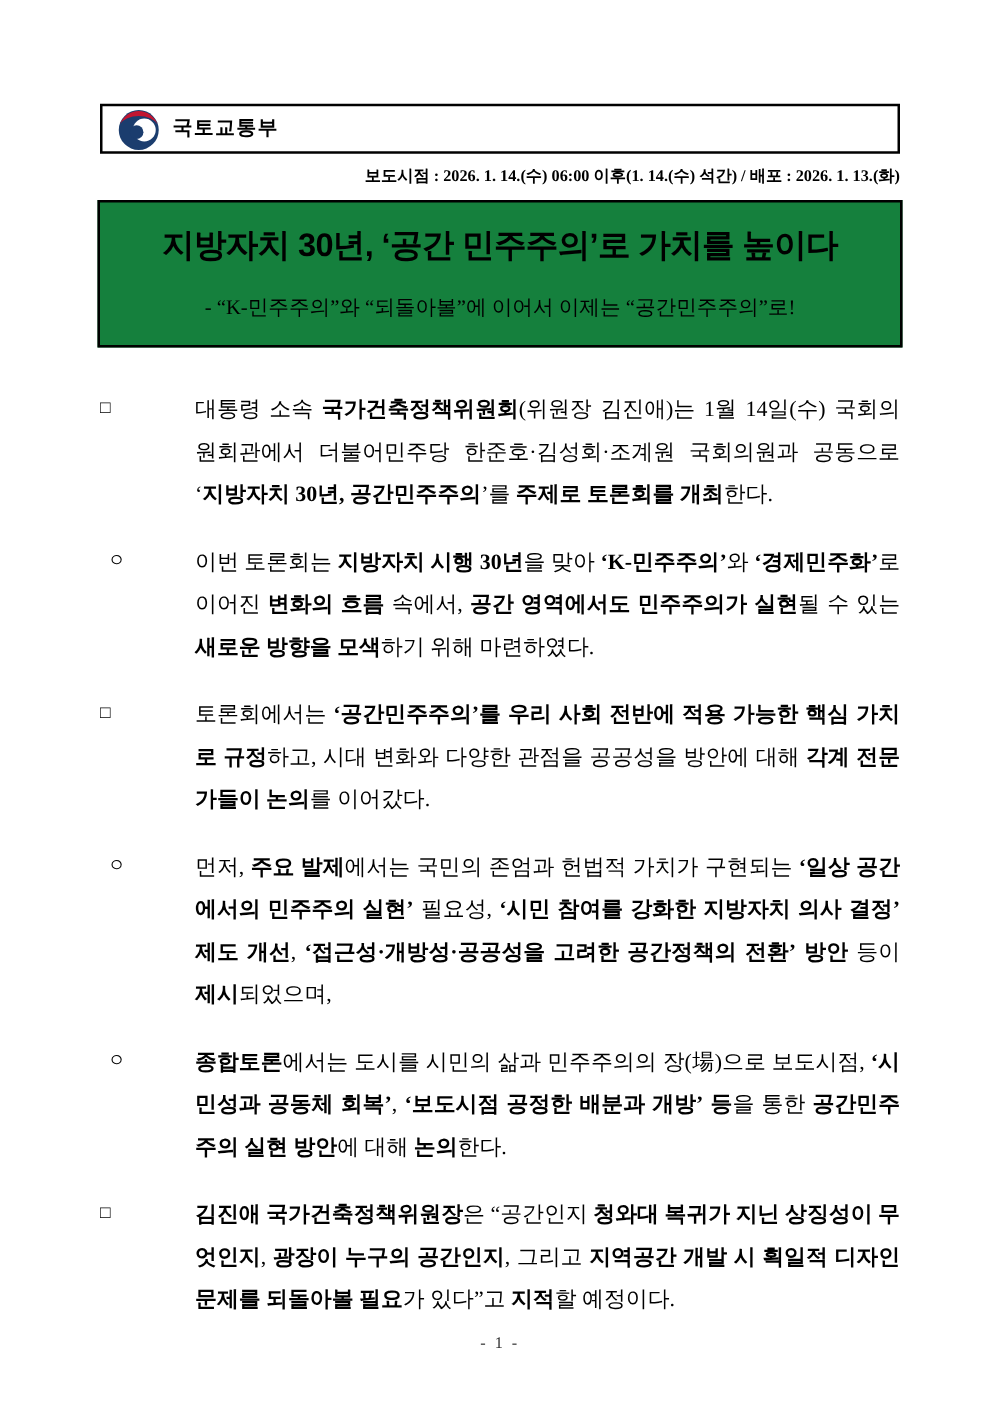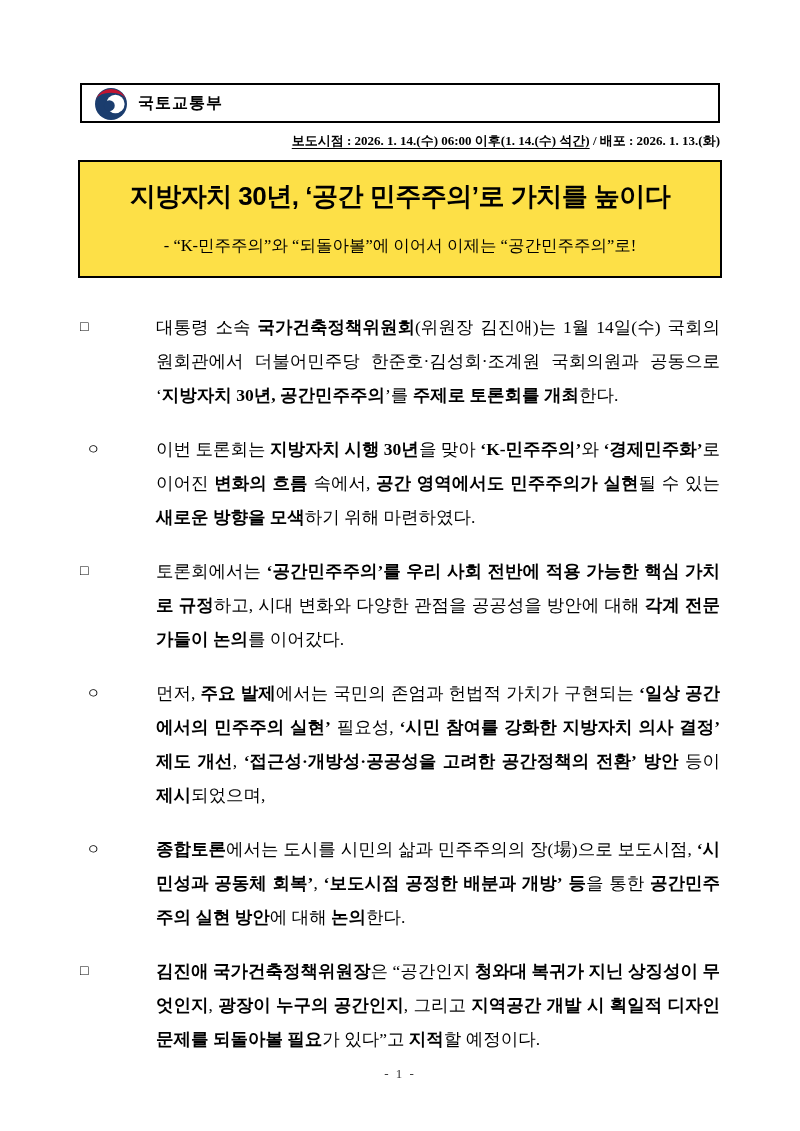--- a/index.html
+++ b/index.html
@@ -11,39 +11,39 @@
   .page{position:absolute;inset:0;}
 
   
   .header-box{
     position:absolute;left:80px;top:83px;width:640px;height:40px;
     border:2px solid #000;box-sizing:border-box;background:#fff;
   }
   .logo{position:absolute;left:12px;top:2px;width:34px;height:34px;}
   .ministry{
     position:absolute;left:56px;top:0;height:36px;line-height:36px;
-    font-family:Liberation Sans, sans-serif;
+    font-family:Liberation Mono, monospace;
     font-weight:bold;font-size:16px;letter-spacing:1px;
   }
   .doc-type{
     position:absolute;left:0;right:0;top:0;height:36px;line-height:37px;
     text-align:center;font-size:21px;letter-spacing:7px;padding-left:7px;
   }
 
   
   .release-line{
     position:absolute;top:132px;right:80px;
     font-size:13px;font-weight:bold;white-space:nowrap;
   }
-  .release-line .ul{text-decoration:underline;text-underline-offset:3px;}
+  .release-line .ul{text-underline-offset:3px;}
 
   
   .title-box{
     position:absolute;left:78px;top:160px;width:644px;height:118px;
-    border:2px solid #000;box-sizing:border-box;text-align:center;background:#fde047;
+    border:2px solid #000;box-sizing:border-box;text-align:center;background:#15803d;
   }
   .title{
     margin-top:17px;
     font-family:"Liberation Sans","DejaVu Sans",sans-serif;
     font-weight:bold;font-size:26px;letter-spacing:-0.5px;white-space:nowrap;
   }
   .subtitle{
     margin-top:21px;font-size:16.5px;white-space:nowrap;
   }
 

